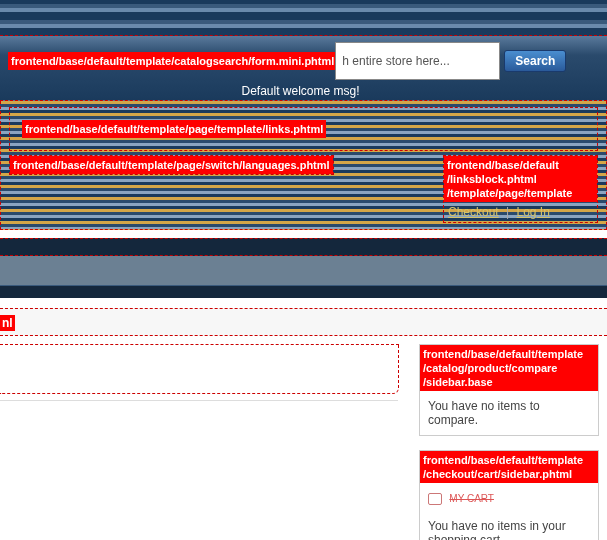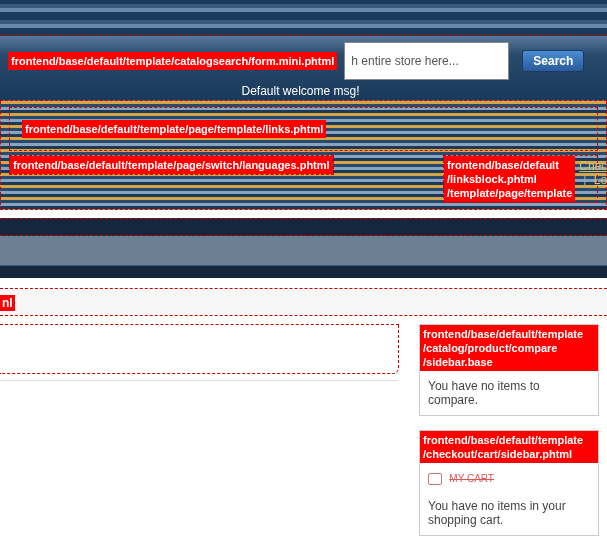--- a/index.html
+++ b/index.html
@@ -5,31 +5,31 @@
   * { box-sizing: border-box; margin: 0; padding: 0; }
   body { font-family: Arial, Helvetica, sans-serif; font-size: 12px; background: #fff; width: 607px; }
   
   .header-strip1 { height: 35px; background: repeating-linear-gradient(180deg, #1a3a5c 0px, #1a3a5c 4px, #3a5a7c 4px, #3a5a7c 8px, #6a8aac 8px, #6a8aac 12px, #1a3a5c 12px, #1a3a5c 16px); }
   .header-main { background: linear-gradient(180deg, #5a7a9c 0%, #2a4a6c 30%, #1a3a5c 100%); padding: 6px 8px 0 8px; min-height: 50px; border: 1px dashed #c00; border-left: none; border-right: none; }
   .header-stripes-bottom { background: repeating-linear-gradient(180deg, #d4a648 0px, #d4a648 3px, #2a4a6c 3px, #2a4a6c 6px, #8aa4c0 6px, #8aa4c0 9px, #1a3a5c 9px, #1a3a5c 12px); border: 1px dashed #c00; border-top: none; }
   
   .hint { background: #f00; color: #fff; font-weight: bold; display: inline-block; padding: 2px 3px; font-size: 11px; line-height: 14px; }
   .hint-block { background: #f00; color: #fff; font-weight: bold; padding: 2px 3px; font-size: 11px; line-height: 14px; }
   
-  .search-row { display: flex; align-items: center; gap: 9px; }
+  .search-row { display: flex; align-items: center; }
   .search-input { flex: 0 0 auto; width: 165px; height: 38px; padding: 2px 6px; font-size: 12px; border: 1px solid #888; background: #fff; color: #555; margin-left: -2px; }
   .search-btn { margin-left: 4px; background: linear-gradient(#4a8ed0, #2a5a9a); color: #fff; border: 1px solid #1a3a6c; border-radius: 3px; padding: 3px 10px; font-weight: bold; font-size: 12px; cursor: pointer; }
   
   .welcome { text-align: center; color: #fff; font-size: 12px; padding: 4px 6px 2px 0; }
   
   .links-region { padding: 6px 8px; }
   .links-row1 { border: 1px dashed #c00; padding: 12px; margin-bottom: 4px; }
   .links-row2 { display: flex; align-items: flex-start; justify-content: space-between; }
   .lang-box { border: 1px dashed #c00; padding: 0; }
-  .linksblock { border: 1px dashed #c00; display: flex; flex-direction: row; width: 155px; }
+  .linksblock { border: 1px dashed #c00; display: flex; flex-direction: column; width: 155px; }
   .linksblock .links-line { padding: 3px 4px; color: #ccc; }
   .linksblock .links-line a { color: #d4c26a; text-decoration: underline; cursor: pointer; }
   .linksblock .links-line .sep { color: #aaa; margin: 0 4px; }
   
   .nav-bar { background: #14273c; height: 18px; border-top: 1px dashed #c00; border-bottom: 1px dashed #c00; margin-top: 8px; }
   .bluegray-band { background: #6b8093; height: 30px; border-bottom: 1px solid #3a5a7c; }
   .dark-band { background: #14273c; height: 12px; }
   
   .gap { height: 10px; }
   

